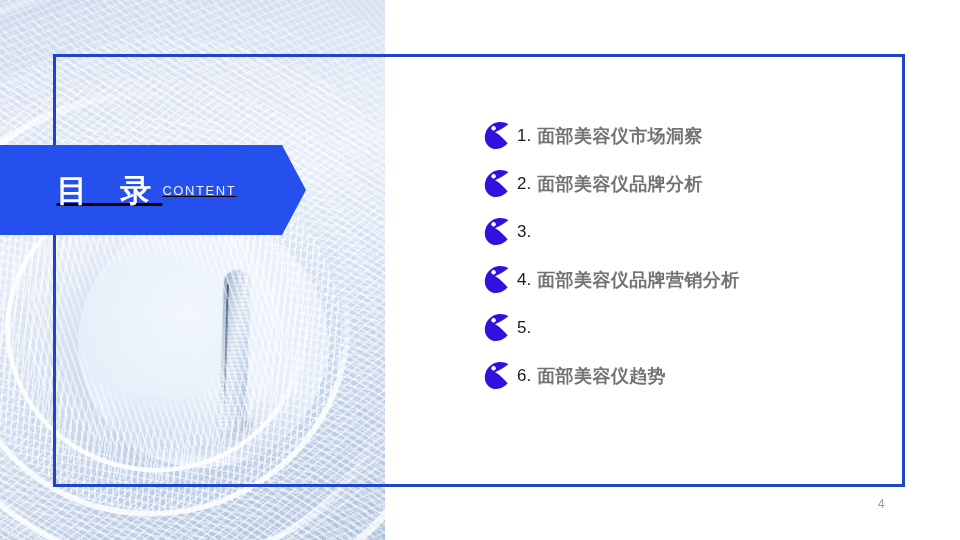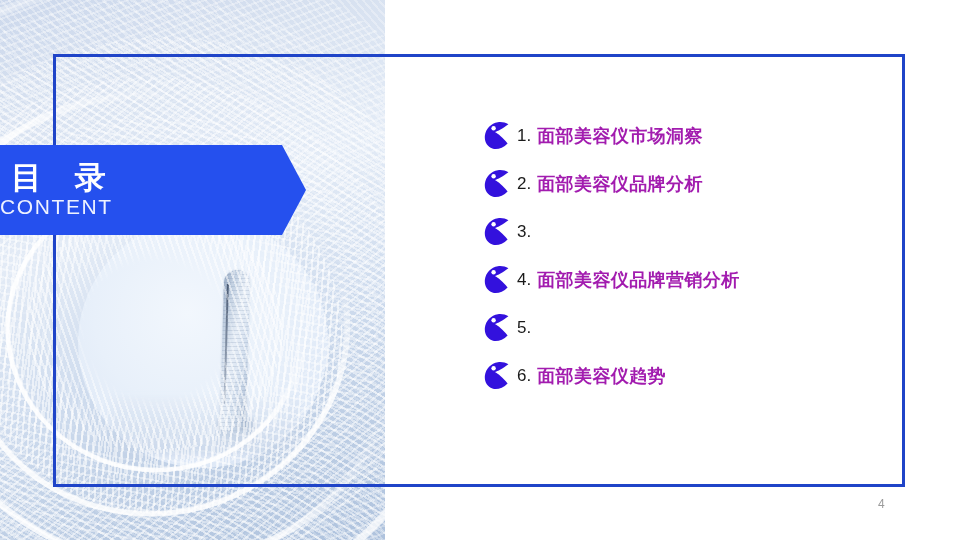--- a/index.html
+++ b/index.html
@@ -176,38 +176,38 @@
   #banner {
     position: absolute;
     left: 0;
     top: 145px;
     width: 306px;
     height: 90px;
     background: #2550ee;
     -webkit-clip-path: polygon(0 0, 282px 0, 306px 50%, 282px 100%, 0 100%);
             clip-path: polygon(0 0, 282px 0, 306px 50%, 282px 100%, 0 100%);
     display: flex;
-    flex-direction: column;
-    align-items: flex-start;
+    align-items: center;
     justify-content: center;
     padding-right: 24px;
     box-sizing: border-box;
+    text-decoration: underline;
   }
   #banner-title {
     color: #ffffff;
     font-size: 31px;
     font-weight: bold;
     letter-spacing: 11px;
     text-indent: 11px;
     line-height: 1.05;
     font-family: "DejaVu Sans", "Liberation Sans", sans-serif;
   }
   #banner-subtitle {
     color: #eef2ff;
-    font-size: 21px;
+    font-size: 13px;
     font-weight: 400;
     letter-spacing: 1.6px;
     margin-top: 1px;
     font-family: "Liberation Sans", sans-serif;
   }
 
   
   #content-list {
     position: absolute;
     left: 484px;
@@ -228,21 +228,21 @@
   }
   .item-num {
     font-size: 17px;
     color: #1a1a1a;
     margin-right: 6px;
     font-family: "Liberation Sans", sans-serif;
     white-space: nowrap;
   }
   .item-label {
     font-size: 18px;
-    color: #a21caf;
+    color: #737373;
     font-weight: bold;
     letter-spacing: .4px;
     font-family: "DejaVu Sans", "Liberation Sans", sans-serif;
     white-space: nowrap;
   }
 
   
   #page-number {
     position: absolute;
     left: 878px;

